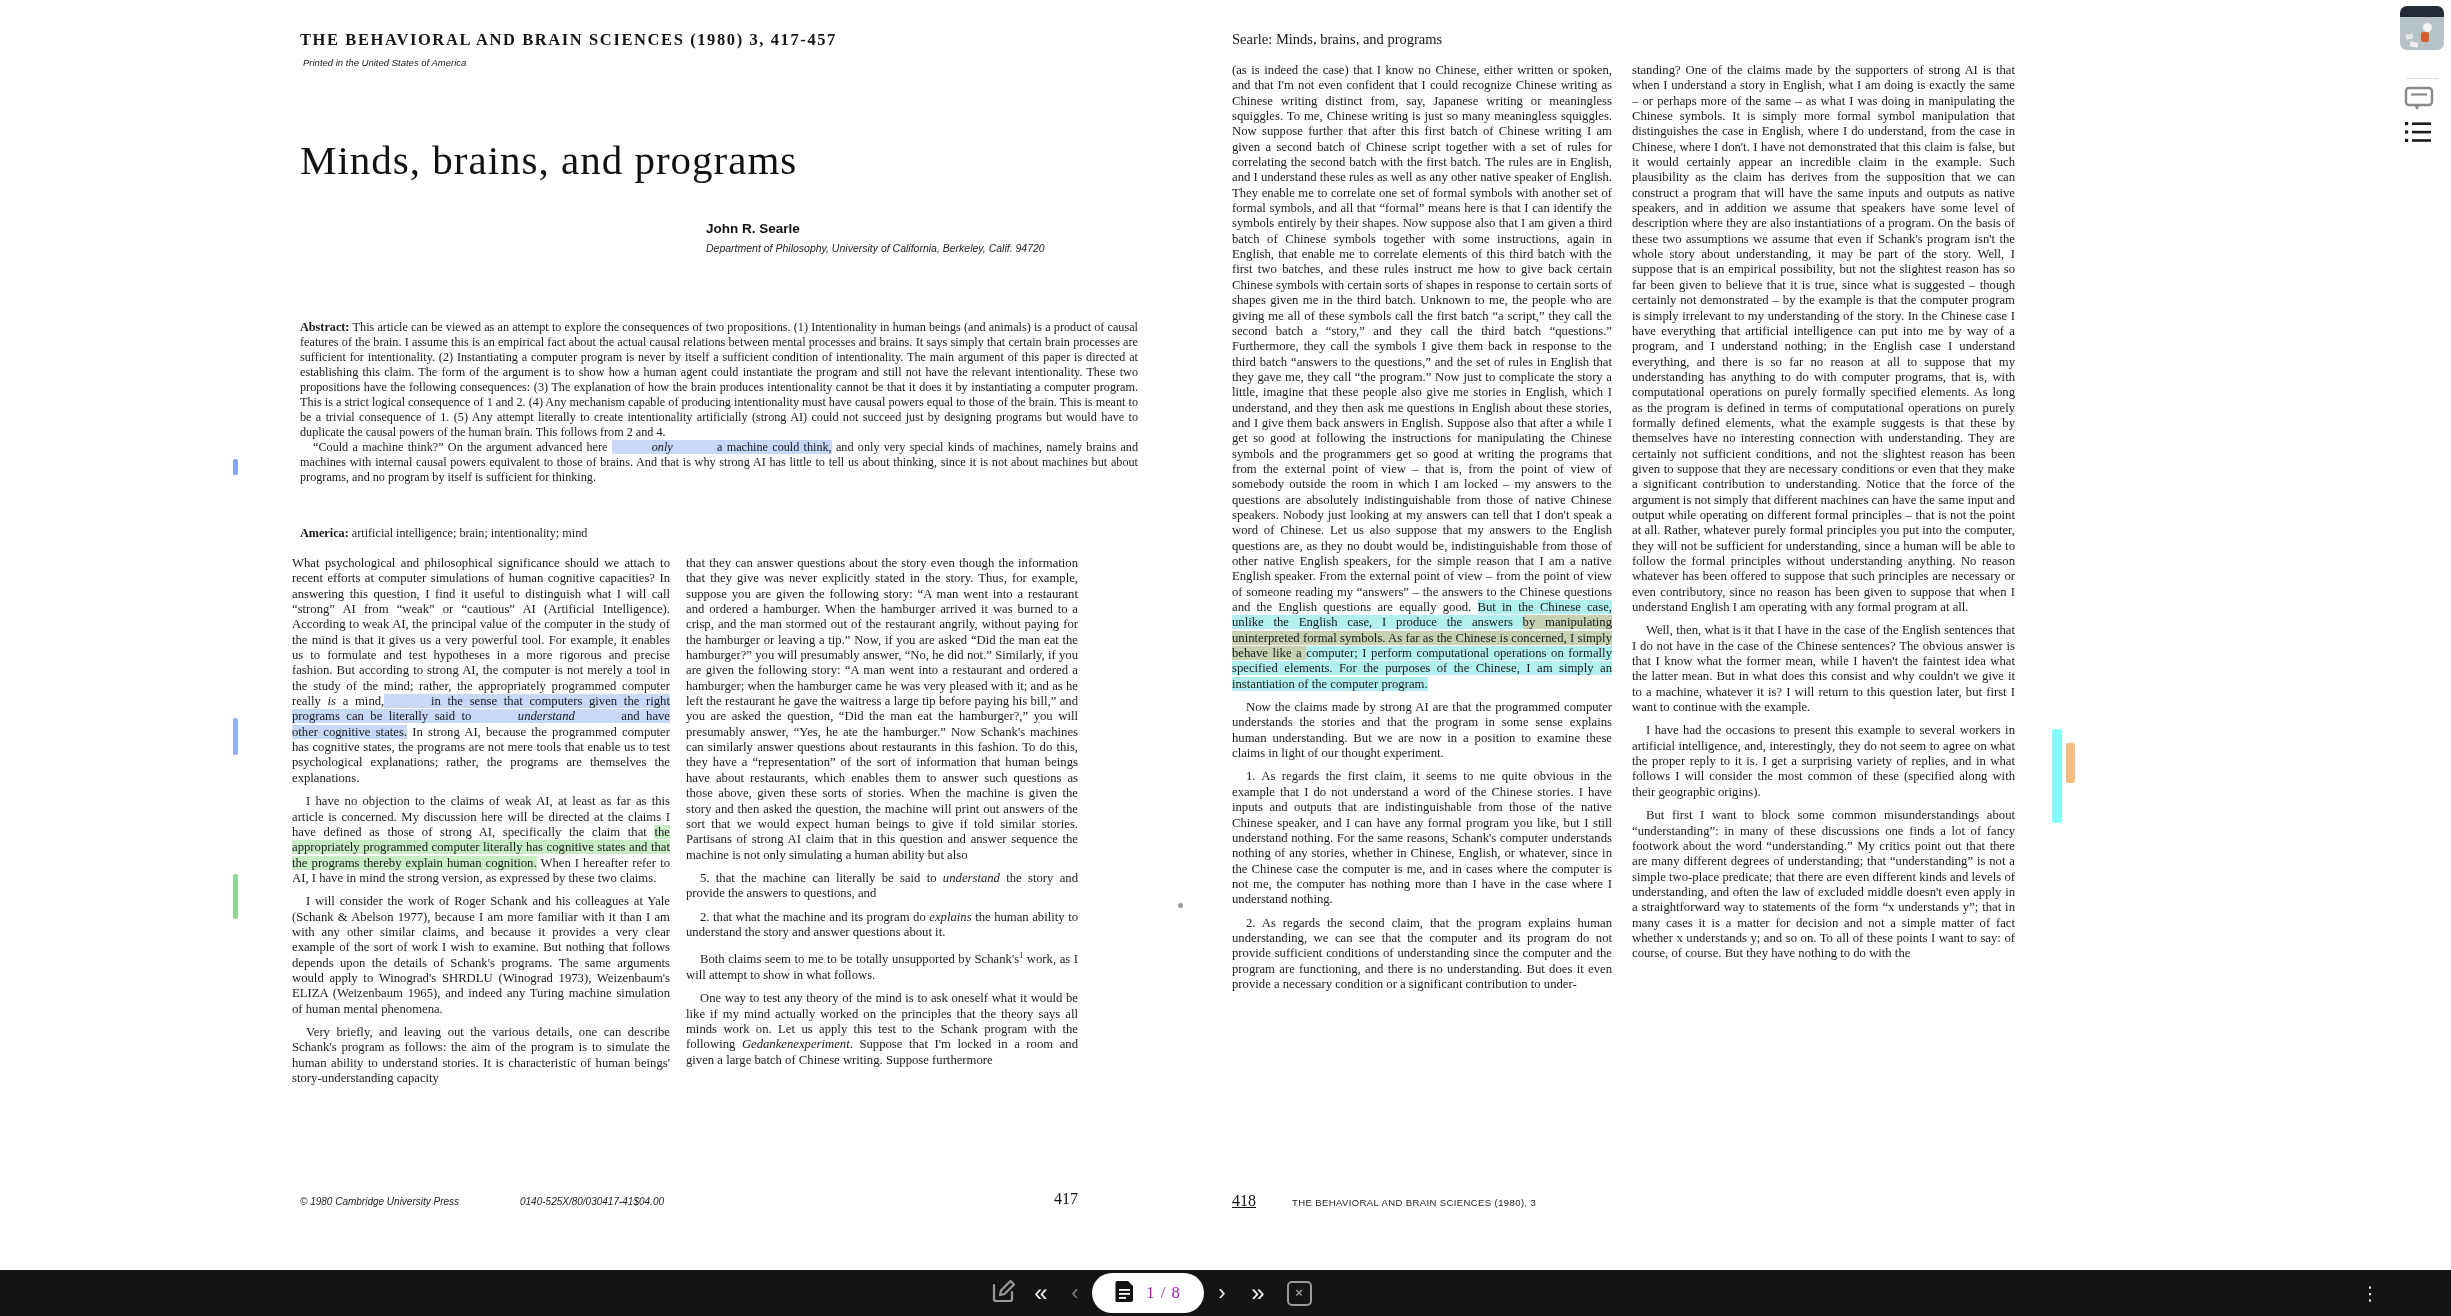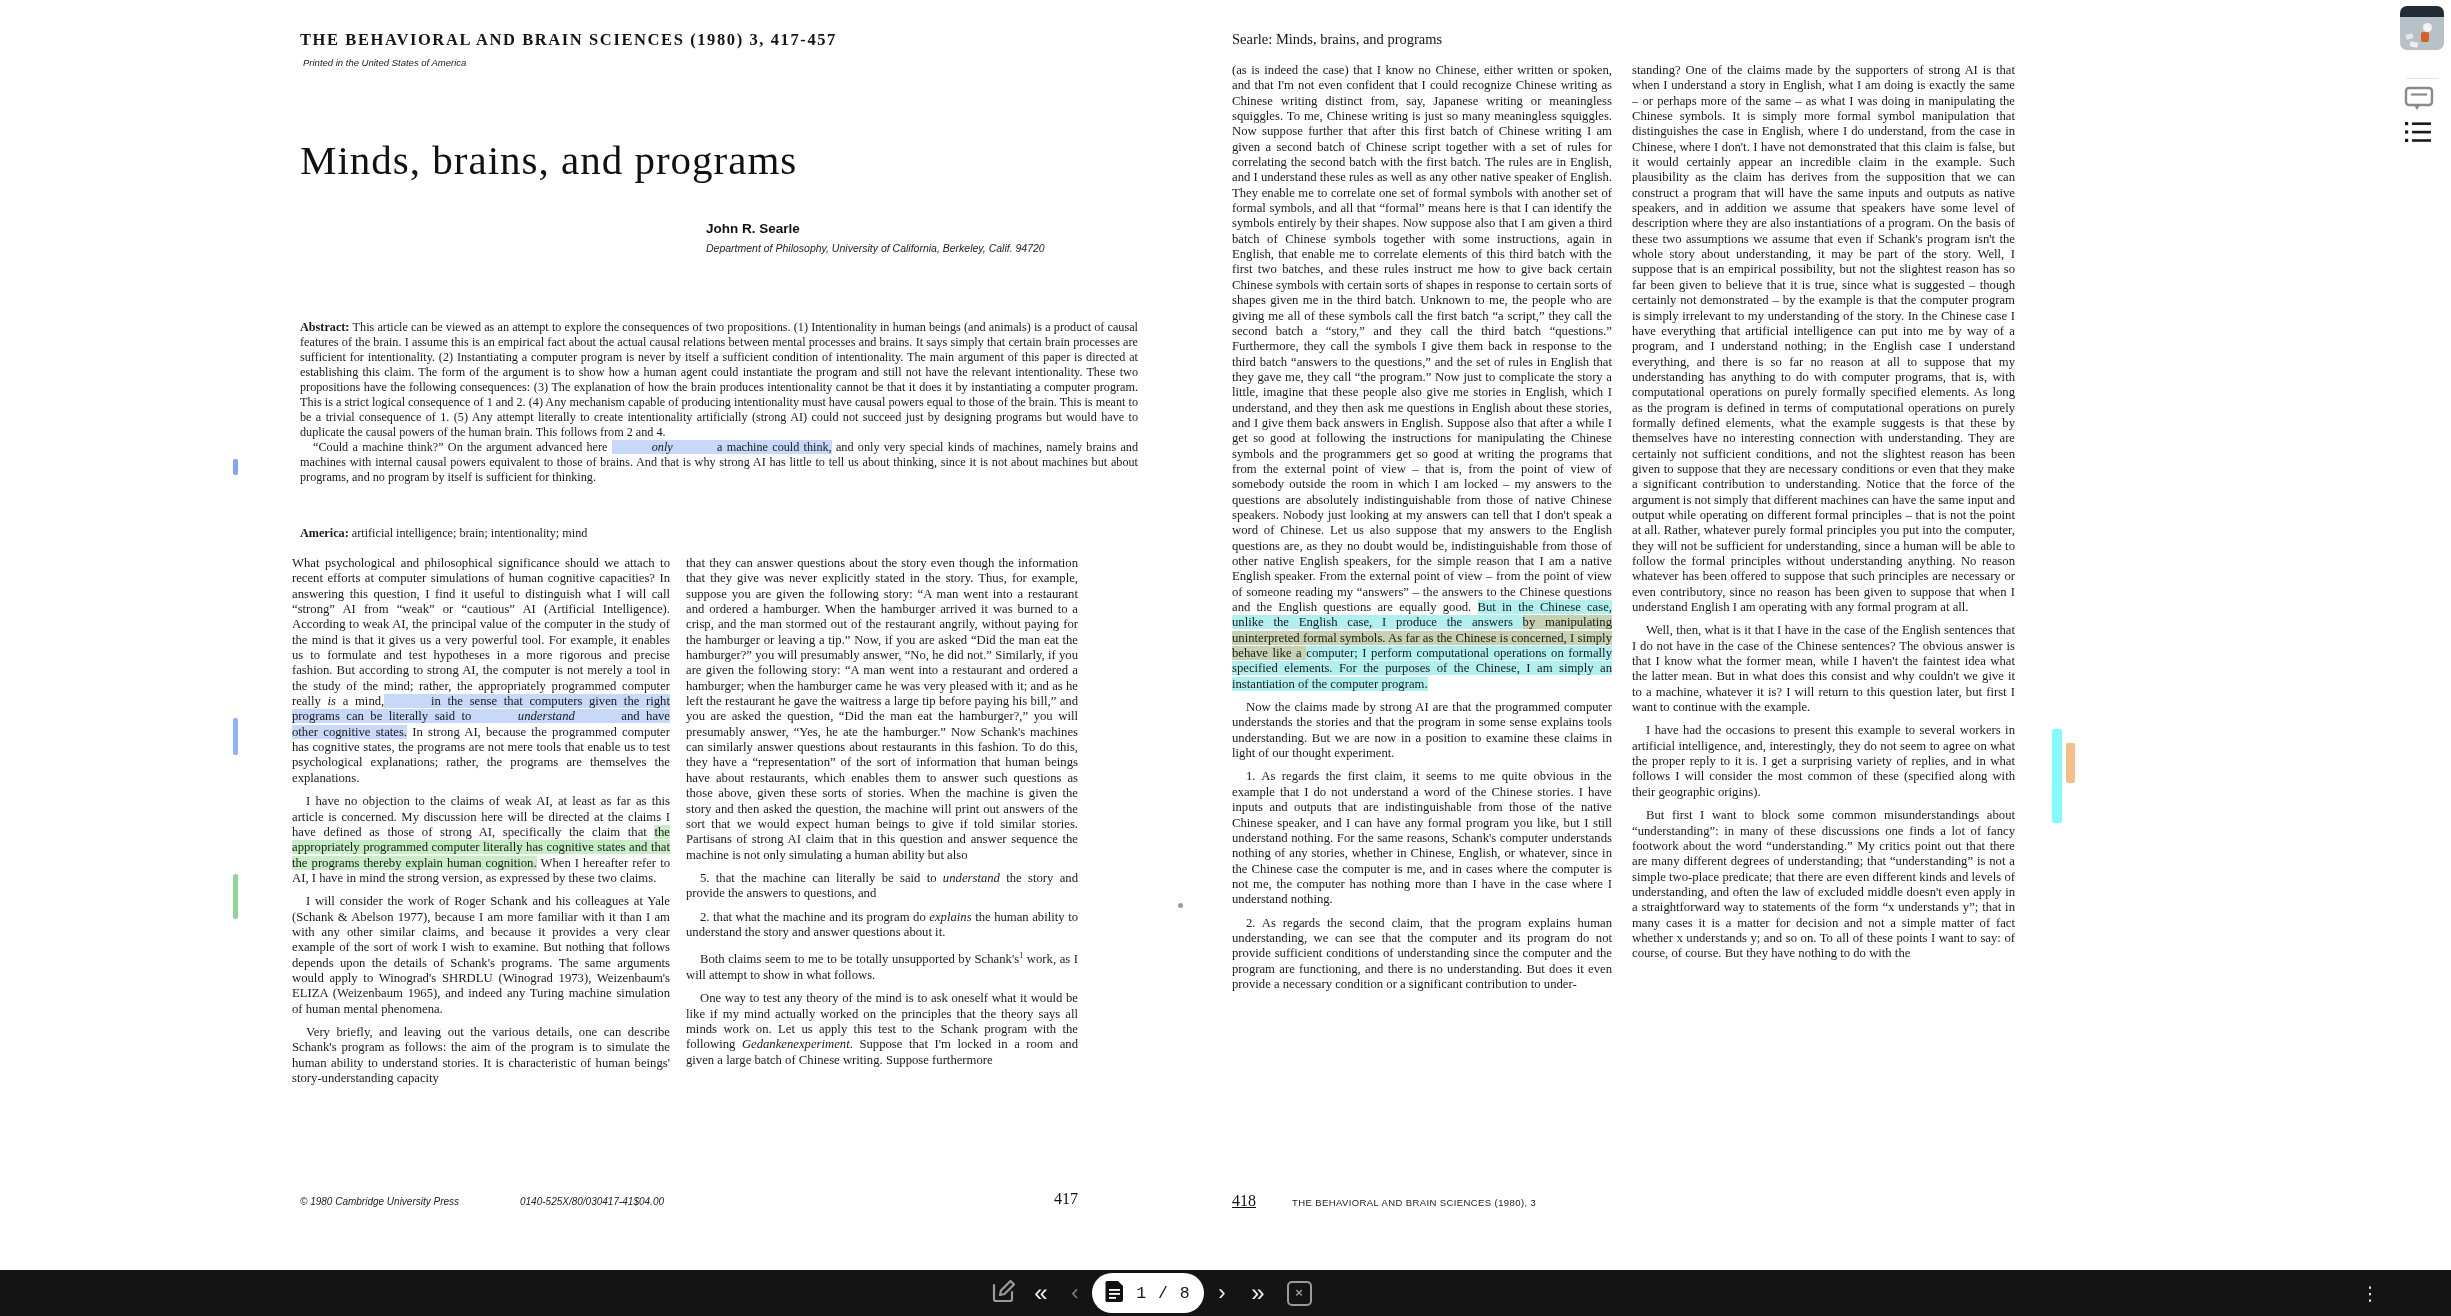--- a/index.html
+++ b/index.html
@@ -68,21 +68,21 @@
   #outline-icon-btn{top:120px;}
   
   .toolbar{position:absolute;left:0;top:1270px;width:2451px;height:46px;background:#141414;}
   .toolbar .tb{position:absolute;top:0;height:46px;display:flex;align-items:center;justify-content:center;
                color:#ececec;font-family:"Liberation Sans",sans-serif;cursor:pointer;}
   #tb-annotate{left:986px;width:34px;}
   #tb-first{left:1026px;width:30px;font-size:24px;color:#f0f0f0;}
   #tb-prev{left:1062px;width:26px;font-size:22px;color:#7f7f7f;}
   #tb-pill{left:1092px;top:3px;width:112px;height:40px;background:#ffffff;border-radius:20px;
            display:flex;align-items:center;justify-content:center;gap:12px;cursor:pointer;position:absolute;}
-  #tb-pill .pill-label{font-family:Liberation Mono, monospace;font-size:16.5px;color:#0f172a;letter-spacing:1px;}
+  #tb-pill .pill-label{font-family:Liberation Serif, serif;font-size:16.5px;color:#a21caf;letter-spacing:1px;}
   #tb-next{left:1208px;width:28px;font-size:22px;color:#f0f0f0;}
   #tb-last{left:1242px;width:32px;font-size:24px;color:#f0f0f0;}
   #tb-close{left:1282px;width:34px;}
   #tb-close .xbox{width:21px;height:21px;border:2px solid #9a9a9a;border-radius:5px;color:#9a9a9a;
                   font-size:13px;line-height:20px;text-align:center;font-weight:bold;}
   #tb-menu{left:2352px;width:36px;font-size:19px;color:#e8e8e8;letter-spacing:0;}
 </style>
 </head>
 <body>
 
@@ -119,21 +119,21 @@
   <div class="foot-left">
     <span>© 1980 Cambridge University Press</span>
     <span class="code">0140-525X/80/030417-41$04.00</span>
     <span class="pagenum">417</span>
   </div>
 
   <div class="running-head">Searle: Minds, brains, and programs</div>
 
   <div class="col" id="right-col1">
       <p class="para"><span>(as is indeed the case) that I know no Chinese, either written or spoken, and that I'm not even confident that I could recognize Chinese writing as Chinese writing distinct from, say, Japanese writing or meaningless squiggles. To me, Chinese writing is just so many meaningless squiggles. Now suppose further that after this first batch of Chinese writing I am given a second batch of Chinese script together with a set of rules for correlating the second batch with the first batch. The rules are in English, and I understand these rules as well as any other native speaker of English. They enable me to correlate one set of formal symbols with another set of formal symbols, and all that “formal” means here is that I can identify the symbols entirely by their shapes. Now suppose also that I am given a third batch of Chinese symbols together with some instructions, again in English, that enable me to correlate elements of this third batch with the first two batches, and these rules instruct me how to give back certain Chinese symbols with certain sorts of shapes in response to certain sorts of shapes given me in the third batch. Unknown to me, the people who are giving me all of these symbols call the first batch “a script,” they call the second batch a “story,” and they call the third batch “questions.” Furthermore, they call the symbols I give them back in response to the third batch “answers to the questions,” and the set of rules in English that they gave me, they call “the program.” Now just to complicate the story a little, imagine that these people also give me stories in English, which I understand, and they then ask me questions in English about these stories, and I give them back answers in English. Suppose also that after a while I get so good at following the instructions for manipulating the Chinese symbols and the programmers get so good at writing the programs that from the external point of view – that is, from the point of view of somebody outside the room in which I am locked – my answers to the questions are absolutely indistinguishable from those of native Chinese speakers. Nobody just looking at my answers can tell that I don't speak a word of Chinese. Let us also suppose that my answers to the English questions are, as they no doubt would be, indistinguishable from those of other native English speakers, for the simple reason that I am a native English speaker. From the external point of view – from the point of view of someone reading my “answers” – the answers to the Chinese questions and the English questions are equally good. </span><span class="hl-cyan">But in the Chinese case, unlike the English case, I produce the answers </span><span class="hl-olive">by manipulating uninterpreted formal symbols. As far as the Chinese is concerned, I simply behave like a </span><span class="hl-cyan">computer; I perform computational operations on formally specified elements. For the purposes of the Chinese, I am simply an instantiation of the computer program.</span></p>
-      <p class="para indent"><span>Now the claims made by strong AI are that the programmed computer understands the stories and that the program in some sense explains tools understanding. But we are now in a position to examine these claims in light of our thought experiment.</span></p>
+      <p class="para indent"><span>Now the claims made by strong AI are that the programmed computer understands the stories and that the program in some sense explains human understanding. But we are now in a position to examine these claims in light of our thought experiment.</span></p>
       <p class="para indent"><span>1. As regards the first claim, it seems to me quite obvious in the example that I do not understand a word of the Chinese stories. I have inputs and outputs that are indistinguishable from those of the native Chinese speaker, and I can have any formal program you like, but I still understand nothing. For the same reasons, Schank's computer understands nothing of any stories, whether in Chinese, English, or whatever, since in the Chinese case the computer is me, and in cases where the computer is not me, the computer has nothing more than I have in the case where I understand nothing.</span></p>
       <p class="para indent"><span>2. As regards the second claim, that the program explains human understanding, we can see that the computer and its program do not provide sufficient conditions of understanding since the computer and the program are functioning, and there is no understanding. But does it even provide a necessary condition or a significant contribution to under-</span></p>
     </div>
   <div class="col" id="right-col2">
       <p class="para"><span>standing? One of the claims made by the supporters of strong AI is that when I understand a story in English, what I am doing is exactly the same – or perhaps more of the same – as what I was doing in manipulating the Chinese symbols. It is simply more formal symbol manipulation that distinguishes the case in English, where I do understand, from the case in Chinese, where I don't. I have not demonstrated that this claim is false, but it would certainly appear an incredible claim in the example. Such plausibility as the claim has derives from the supposition that we can construct a program that will have the same inputs and outputs as native speakers, and in addition we assume that speakers have some level of description where they are also instantiations of a program. On the basis of these two assumptions we assume that even if Schank's program isn't the whole story about understanding, it may be part of the story. Well, I suppose that is an empirical possibility, but not the slightest reason has so far been given to believe that it is true, since what is suggested – though certainly not demonstrated – by the example is that the computer program is simply irrelevant to my understanding of the story. In the Chinese case I have everything that artificial intelligence can put into me by way of a program, and I understand nothing; in the English case I understand everything, and there is so far no reason at all to suppose that my understanding has anything to do with computer programs, that is, with computational operations on purely formally specified elements. As long as the program is defined in terms of computational operations on purely formally defined elements, what the example suggests is that these by themselves have no interesting connection with understanding. They are certainly not sufficient conditions, and not the slightest reason has been given to suppose that they are necessary conditions or even that they make a significant contribution to understanding. Notice that the force of the argument is not simply that different machines can have the same input and output while operating on different formal principles – that is not the point at all. Rather, whatever purely formal principles you put into the computer, they will not be sufficient for understanding, since a human will be able to follow the formal principles without understanding anything. No reason whatever has been offered to suppose that such principles are necessary or even contributory, since no reason has been given to suppose that when I understand English I am operating with any formal program at all.</span></p>
       <p class="para indent"><span>Well, then, what is it that I have in the case of the English sentences that I do not have in the case of the Chinese sentences? The obvious answer is that I know what the former mean, while I haven't the faintest idea what the latter mean. But in what does this consist and why couldn't we give it to a machine, whatever it is? I will return to this question later, but first I want to continue with the example.</span></p>
       <p class="para indent"><span>I have had the occasions to present this example to several workers in artificial intelligence, and, interestingly, they do not seem to agree on what the proper reply to it is. I get a surprising variety of replies, and in what follows I will consider the most common of these (specified along with their geographic origins).</span></p>
       <p class="para indent"><span>But first I want to block some common misunderstandings about “understanding”: in many of these discussions one finds a lot of fancy footwork about the word “understanding.” My critics point out that there are many different degrees of understanding; that “understanding” is not a simple two-place predicate; that there are even different kinds and levels of understanding, and often the law of excluded middle doesn't even apply in a straightforward way to statements of the form “x understands y”; that in many cases it is a matter for decision and not a simple matter of fact whether x understands y; and so on. To all of these points I want to say: of course, of course. But they have nothing to do with the</span></p>
     </div>
 

